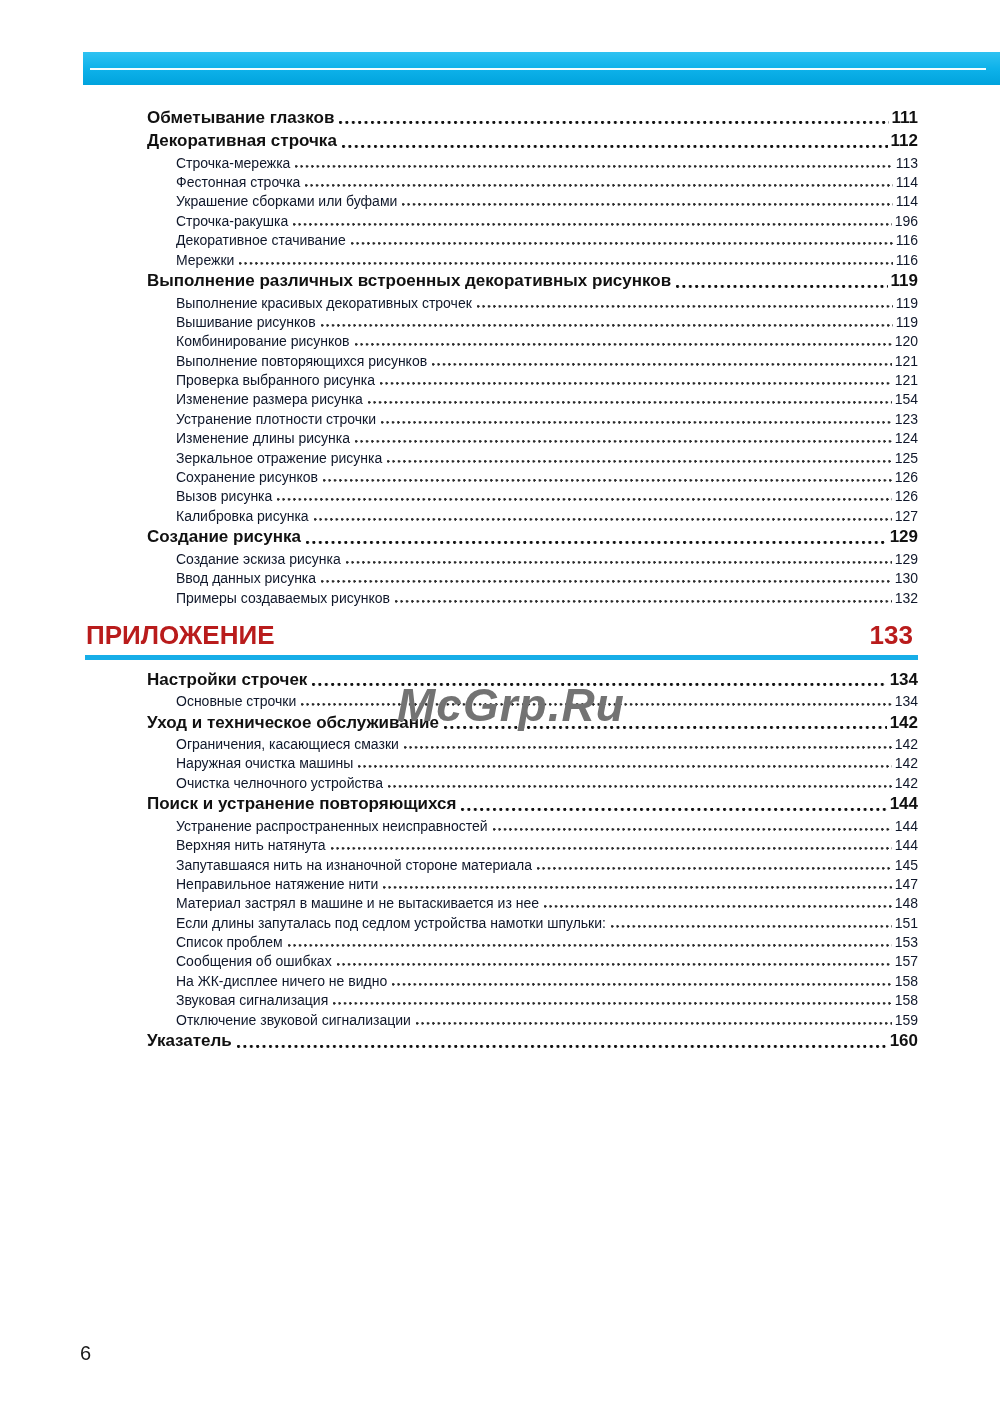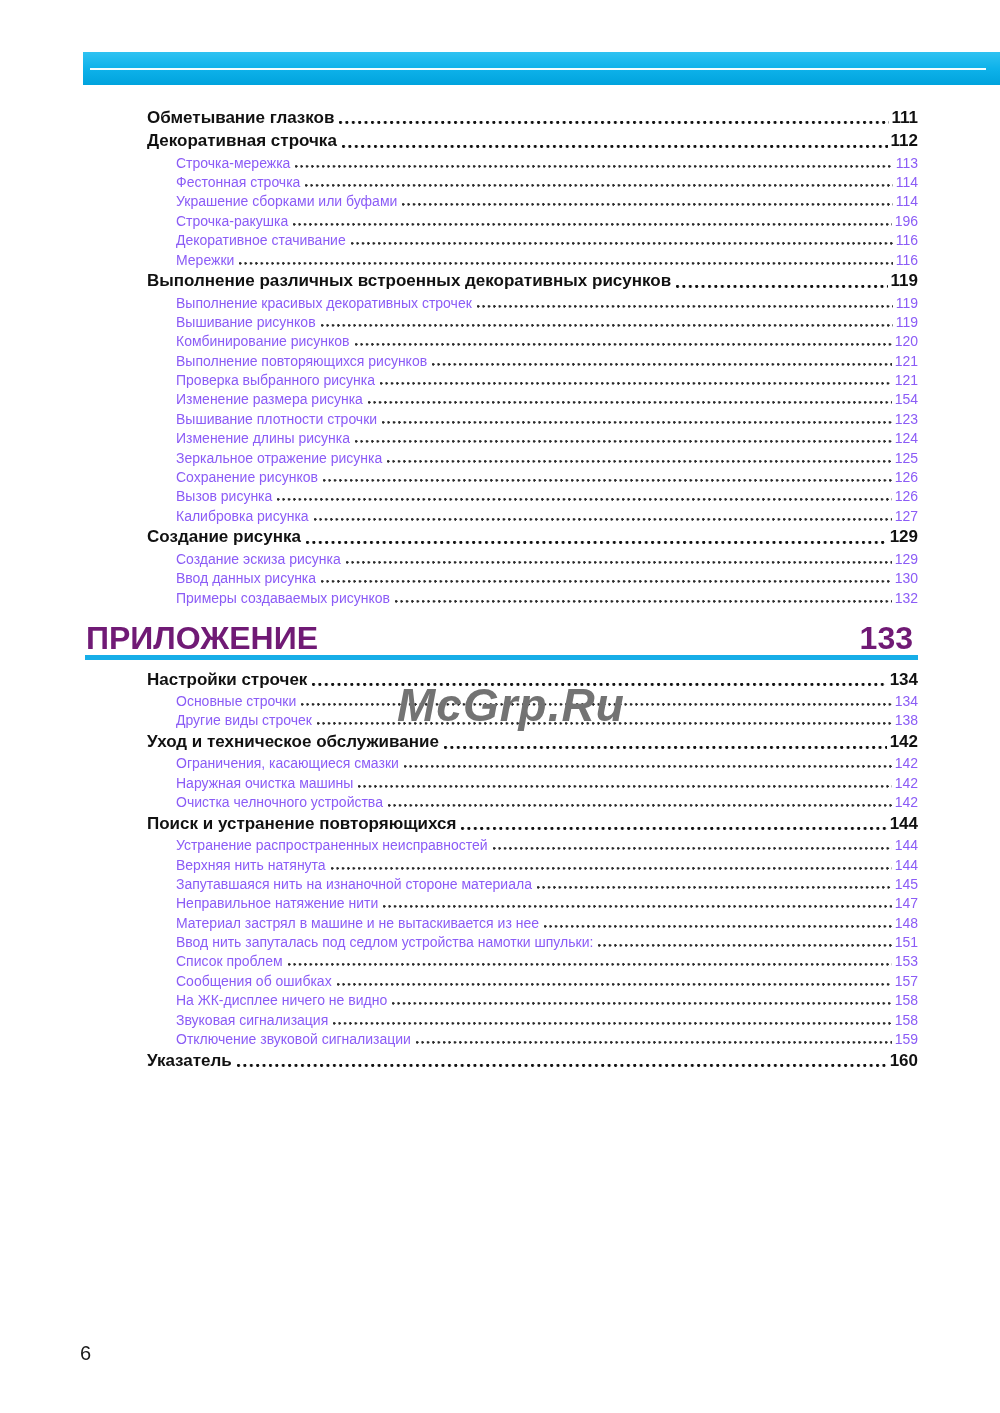--- a/index.html
+++ b/index.html
@@ -15,38 +15,38 @@
   .header-bar .header-line {
     position:absolute; left:7px; right:14px; top:16px; height:2px;
     background:#f4fdff;
   }
   
   .toc { position:absolute; left:147px; width:771px; }
   .toc-top { top:104px; }
   .toc-appendix { top:666px; }
   .toc-row { display:flex; align-items:flex-end; }
   .toc-row.lvl1 { height:23.6px; font-size:17px; font-weight:700; color:#111; }
-  .toc-row.lvl2 { height:19.4px; font-size:14px; padding-left:29px; color:#8b5cf6; }
+  .toc-row.lvl2 { height:19.4px; font-size:14px; padding-left:29px; color:#0f172a; }
   .toc-row .lbl { white-space:nowrap; }
   .toc-row .pg  { white-space:nowrap; }
   .toc-row .dots {
     flex:1; align-self:flex-end; height:3px; margin:0 3px 3px 5px;
     background-image:radial-gradient(circle at 1.2px 1.4px, #2a2a2a 1.05px, rgba(0,0,0,0) 1.5px);
     background-size:5.4px 3px; background-repeat:repeat-x;
   }
   .toc-row.lvl1 .dots {
     height:3.4px; margin-bottom:3px;
     background-image:radial-gradient(circle at 1.5px 1.6px, #101010 1.35px, rgba(0,0,0,0) 1.85px);
     background-size:6.4px 3.4px;
   }
   
   .appendix-heading-row {
     position:absolute; left:86px; top:620px; width:827px;
     display:flex; justify-content:space-between; align-items:flex-end;
-    font-size:32px; font-weight:700; color:#701a75;
+    font-size:26px; font-weight:700; color:#b91c1c;
   }
   .appendix-rule {
     position:absolute; left:85px; top:655px; width:833px; height:5px;
     background:#17aee8;
   }
   
   .watermark {
     position:absolute; left:397px; top:678px;
     font-size:46px; font-weight:700; font-style:italic; letter-spacing:1px;
     color:#737373;
@@ -135,21 +135,21 @@
         <span class="lbl">Проверка выбранного рисунка</span>
         <span class="dots"></span>
         <span class="pg">121</span>
       </div>
       <div class="toc-row lvl2">
         <span class="lbl">Изменение размера рисунка</span>
         <span class="dots"></span>
         <span class="pg">154</span>
       </div>
       <div class="toc-row lvl2">
-        <span class="lbl">Вышивание плотности строчки</span>
+        <span class="lbl">Устранение плотности строчки</span>
         <span class="dots"></span>
         <span class="pg">123</span>
       </div>
       <div class="toc-row lvl2">
         <span class="lbl">Изменение длины рисунка</span>
         <span class="dots"></span>
         <span class="pg">124</span>
       </div>
       <div class="toc-row lvl2">
         <span class="lbl">Зеркальное отражение рисунка</span>
@@ -203,25 +203,20 @@
       <div class="toc-row lvl1">
         <span class="lbl">Настройки строчек</span>
         <span class="dots"></span>
         <span class="pg">134</span>
       </div>
       <div class="toc-row lvl2">
         <span class="lbl">Основные строчки</span>
         <span class="dots"></span>
         <span class="pg">134</span>
       </div>
-      <div class="toc-row lvl2">
-        <span class="lbl">Другие виды строчек</span>
-        <span class="dots"></span>
-        <span class="pg">138</span>
-      </div>
       <div class="toc-row lvl1">
         <span class="lbl">Уход и техническое обслуживание</span>
         <span class="dots"></span>
         <span class="pg">142</span>
       </div>
       <div class="toc-row lvl2">
         <span class="lbl">Ограничения, касающиеся смазки</span>
         <span class="dots"></span>
         <span class="pg">142</span>
       </div>
@@ -259,21 +254,21 @@
         <span class="lbl">Неправильное натяжение нити</span>
         <span class="dots"></span>
         <span class="pg">147</span>
       </div>
       <div class="toc-row lvl2">
         <span class="lbl">Материал застрял в машине и не вытаскивается из нее</span>
         <span class="dots"></span>
         <span class="pg">148</span>
       </div>
       <div class="toc-row lvl2">
-        <span class="lbl">Ввод нить запуталась под седлом устройства намотки шпульки:</span>
+        <span class="lbl">Если длины запуталась под седлом устройства намотки шпульки:</span>
         <span class="dots"></span>
         <span class="pg">151</span>
       </div>
       <div class="toc-row lvl2">
         <span class="lbl">Список проблем</span>
         <span class="dots"></span>
         <span class="pg">153</span>
       </div>
       <div class="toc-row lvl2">
         <span class="lbl">Сообщения об ошибках</span>

